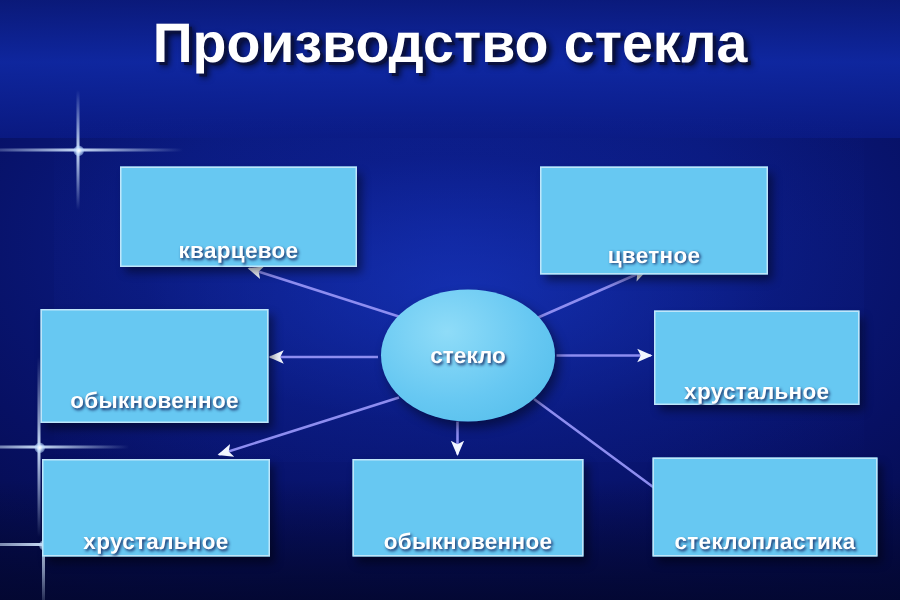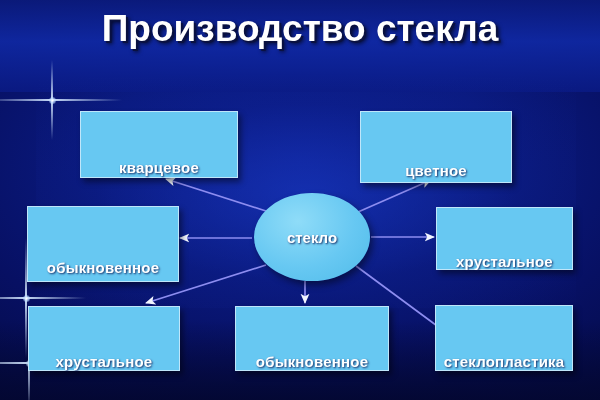--- a/index.html
+++ b/index.html
@@ -124,21 +124,21 @@
     letter-spacing: 0.2px;
     margin-top: 46px;
   }
 
   #node-kvarcevoe     { left: 80px;  top: 111px; width: 158px; height: 67px; }
   #node-cvetnoe       { left: 360px; top: 111px; width: 152px; height: 72px; }
   #node-obyknovennoe  { left: 27px;  top: 206px; width: 152px; height: 76px; }
   #node-hrustalnoe    { left: 436px; top: 207px; width: 137px; height: 63px; }
   #node-himicheskoe   { left: 28px;  top: 306px; width: 152px; height: 65px; }
   #node-steklovolokno { left: 235px; top: 306px; width: 154px; height: 65px; }
-  #node-stekloplastika{ left: 435px; top: 305px; width: 138px; height: 66px; }
+  #node-stekloplastika{ left: 435px; top: 305px; width: 150px; height: 66px; }
 
   
   #node-stekloplastika .label { position: relative; left: 0; }
 
   
   #node-steklo {
     position: absolute;
     left: 254px;
     top: 193px;
     width: 116px;

